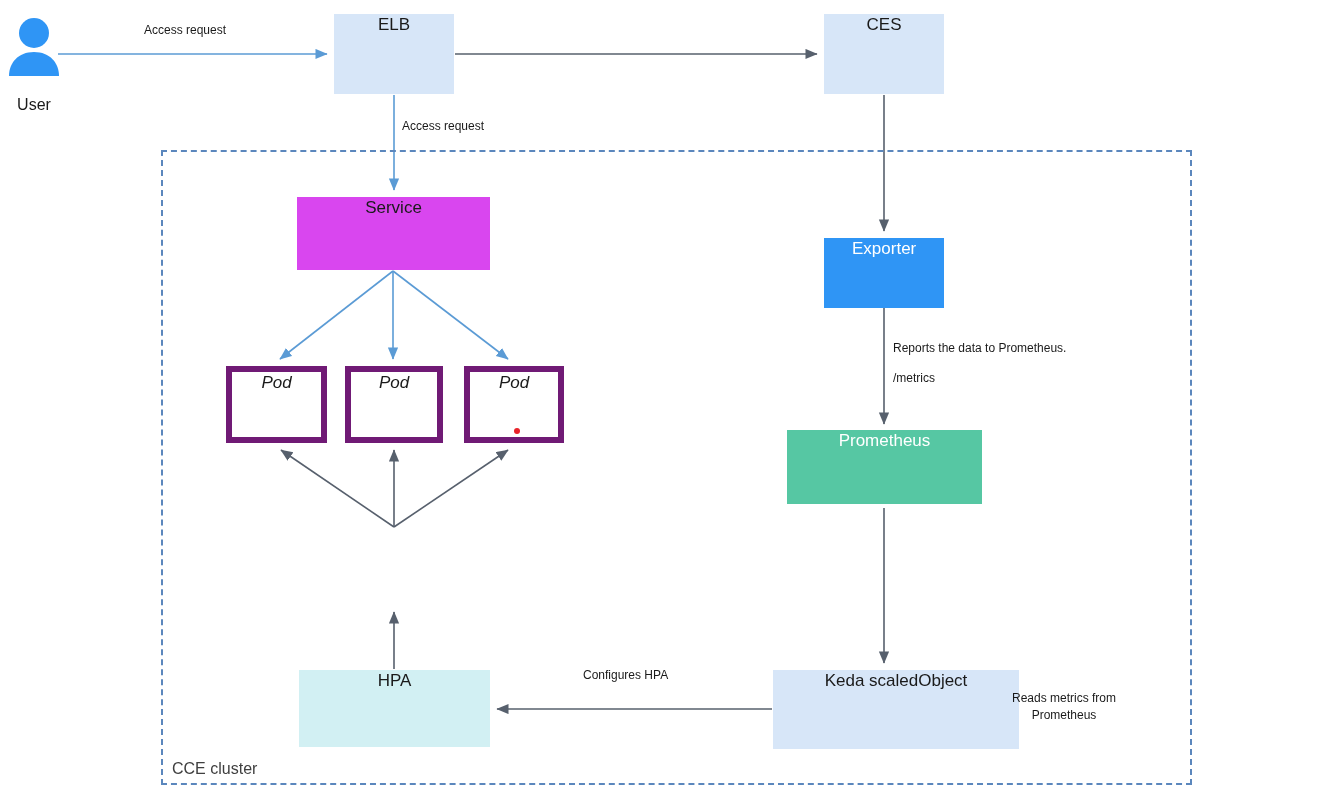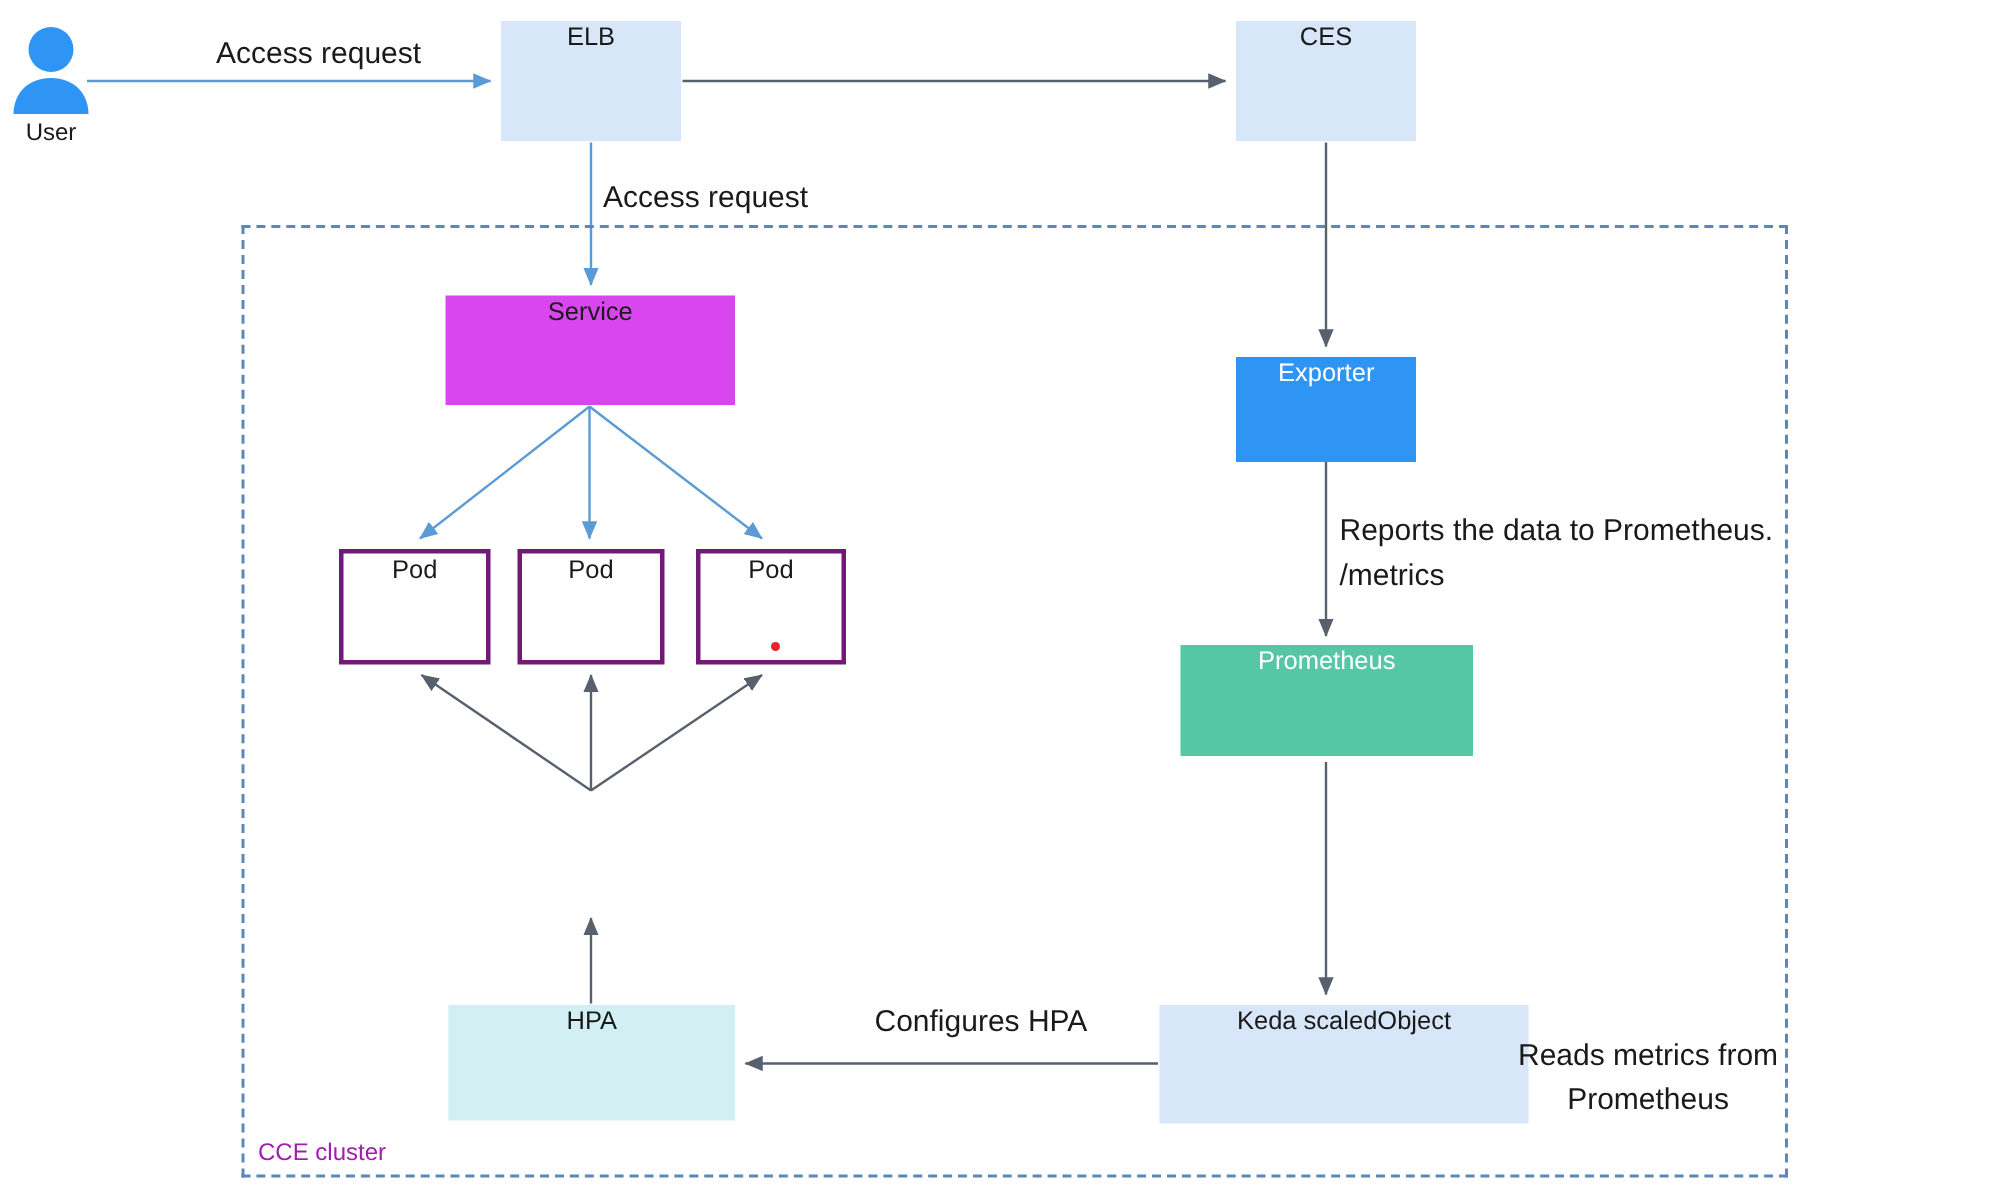--- a/index.html
+++ b/index.html
@@ -34,46 +34,47 @@
     line-height: 1.25;
   }
   .node-elb, .node-ces, .node-keda {
     background: #d7e6f8;
   }
   .node-service {
     background: #d946ef;
   }
   .node-pod, .node-deployment {
     background: #ffffff;
-    border: 3px solid #701a75;
+    border: 6px solid #701a75;
+    font-style: italic;
   }
   .node-exporter {
     background: #2f95f5;
     color: #ffffff;
     justify-content: flex-start;
     padding-left: 28px;
   }
   .node-prometheus {
     background: #56c7a3;
     color: #ffffff;
   }
   .node-hpa {
     background: #d2f0f3;
   }
   .edge-label {
     position: absolute;
-    font-size: 20px;
+    font-size: 12px;
     color: #1a1a1a;
     line-height: 1.45;
     white-space: pre-line;
   }
   .caption {
     position: absolute;
     font-size: 16px;
-    color: #a21caf;
+    color: #404040;
   }
   .avatar-wrap {
     position: absolute;
     display: flex;
     flex-direction: column;
     align-items: center;
   }
   .avatar-label {
     font-size: 16px;
     color: #1a1a1a;
@@ -128,21 +129,21 @@
     <line x1="884" y1="308" x2="884" y2="424" stroke="#57606d" stroke-width="1.6" marker-end="url(#ah-gray)"></line>
 
     <line x1="884" y1="508" x2="884" y2="663" stroke="#57606d" stroke-width="1.6" marker-end="url(#ah-gray)"></line>
 
     <line x1="772" y1="709" x2="497" y2="709" stroke="#57606d" stroke-width="1.6" marker-end="url(#ah-gray)"></line>
   </svg>
 
   <div class="cluster-box" style="left:161px; top:150px; width:1031px; height:635px;"></div>
   <div class="caption" style="left:172px; top:760px;">CCE cluster</div>
 
-  <div class="avatar-wrap" style="left:2px; top:16px; width:64px;">
+  <div class="avatar-wrap" style="left:2px; top:16px; width:64px;gap:16px;">
     <svg width="56" height="62" viewBox="0 0 56 62">
       <circle cx="28" cy="17" r="15" fill="#2f95f5"></circle>
       <path d="M28 36 C12 36 3 47 3 60 L53 60 C53 47 44 36 28 36 Z" fill="#2f95f5"></path>
     </svg>
     <div class="avatar-label">User</div>
   </div>
 
   <div class="node node-elb" style="left:334px; top:14px; width:120px; height:80px;">
     <span>ELB</span>
   </div>

